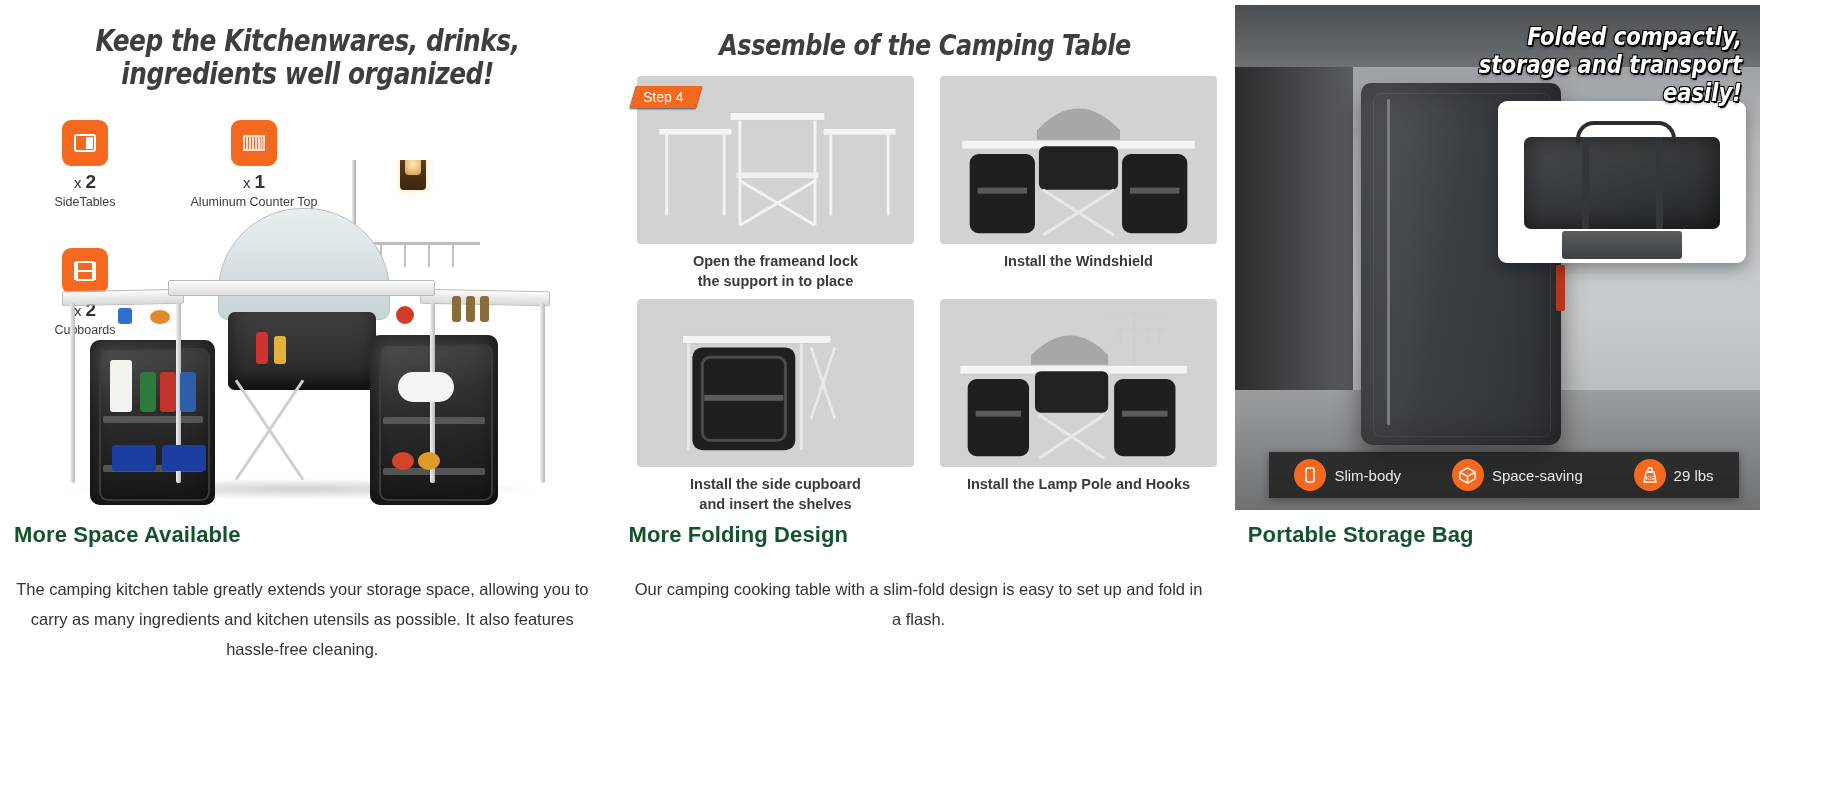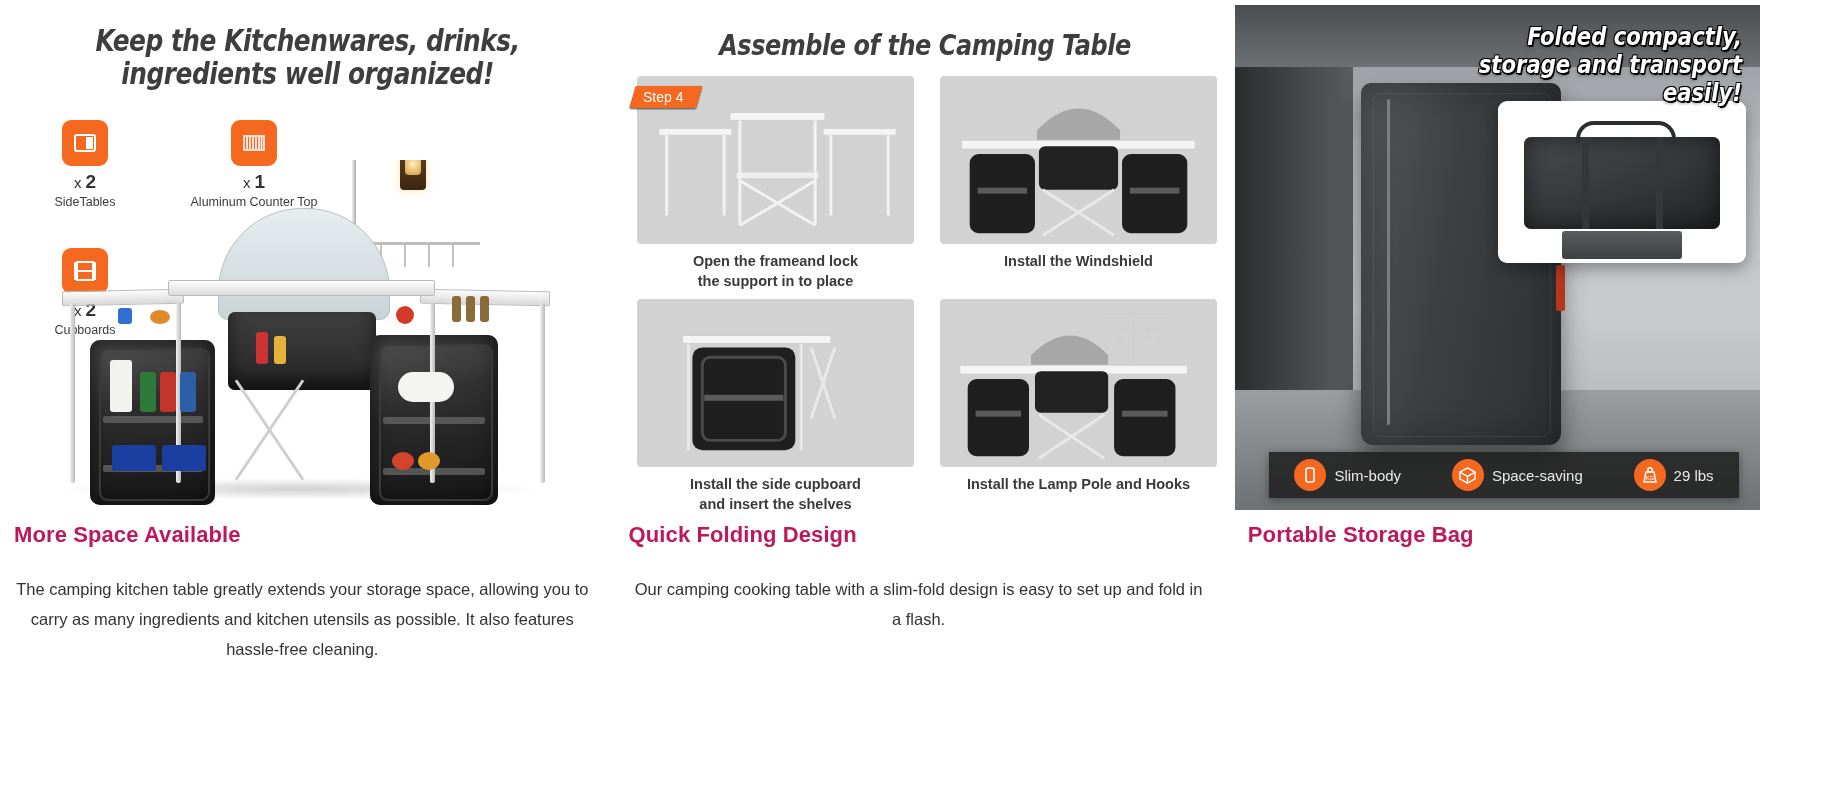--- a/index.html
+++ b/index.html
@@ -167,21 +167,21 @@
     display:flex;align-items:center;justify-content:center;flex:none;
   }
   .badge-tx{color:#e9e9e9;font-size:15px;}
 
   
   .bottom-row{position:absolute;left:0;top:522px;width:1825px;display:flex;}
   .bcol{padding:0 24px 0 0;}
   .bcol1{width:615px;padding-left:14px;}
   .bcol2{width:620px;padding-left:14px;}
   .bcol3{width:590px;padding-left:14px;}
-  .b-title{font-size:22px;font-weight:bold;color:#be185d;margin:0 0 26px 0;letter-spacing:.1px;}
+  .b-title{font-size:22px;font-weight:bold;color:#14532d;margin:0 0 26px 0;letter-spacing:.1px;}
   .b-body{font-size:16.5px;color:#333;line-height:1.82;margin:0;max-width:580px;text-align:center;}
 </style>
 </head>
 <body>
 
 <div class="page">
 
   <div class="top-row">
 
     <div class="col col-left">
@@ -491,21 +491,21 @@
     </div>
 
   </div>
 
   <div class="bottom-row">
     <div class="bcol bcol1">
       <h3 class="b-title">More Space Available</h3>
       <p class="b-body">The camping kitchen table greatly extends your storage space, allowing you to carry as many ingredients and kitchen utensils as possible. It also features hassle-free cleaning.</p>
     </div>
     <div class="bcol bcol2">
-      <h3 class="b-title">Quick Folding Design</h3>
+      <h3 class="b-title">More Folding Design</h3>
       <p class="b-body">Our camping cooking table with a slim-fold design is easy to set up and fold in a flash.</p>
     </div>
     <div class="bcol bcol3">
       <h3 class="b-title">Portable Storage Bag</h3>
     </div>
   </div>
 
 </div>
 
 </body></html>

